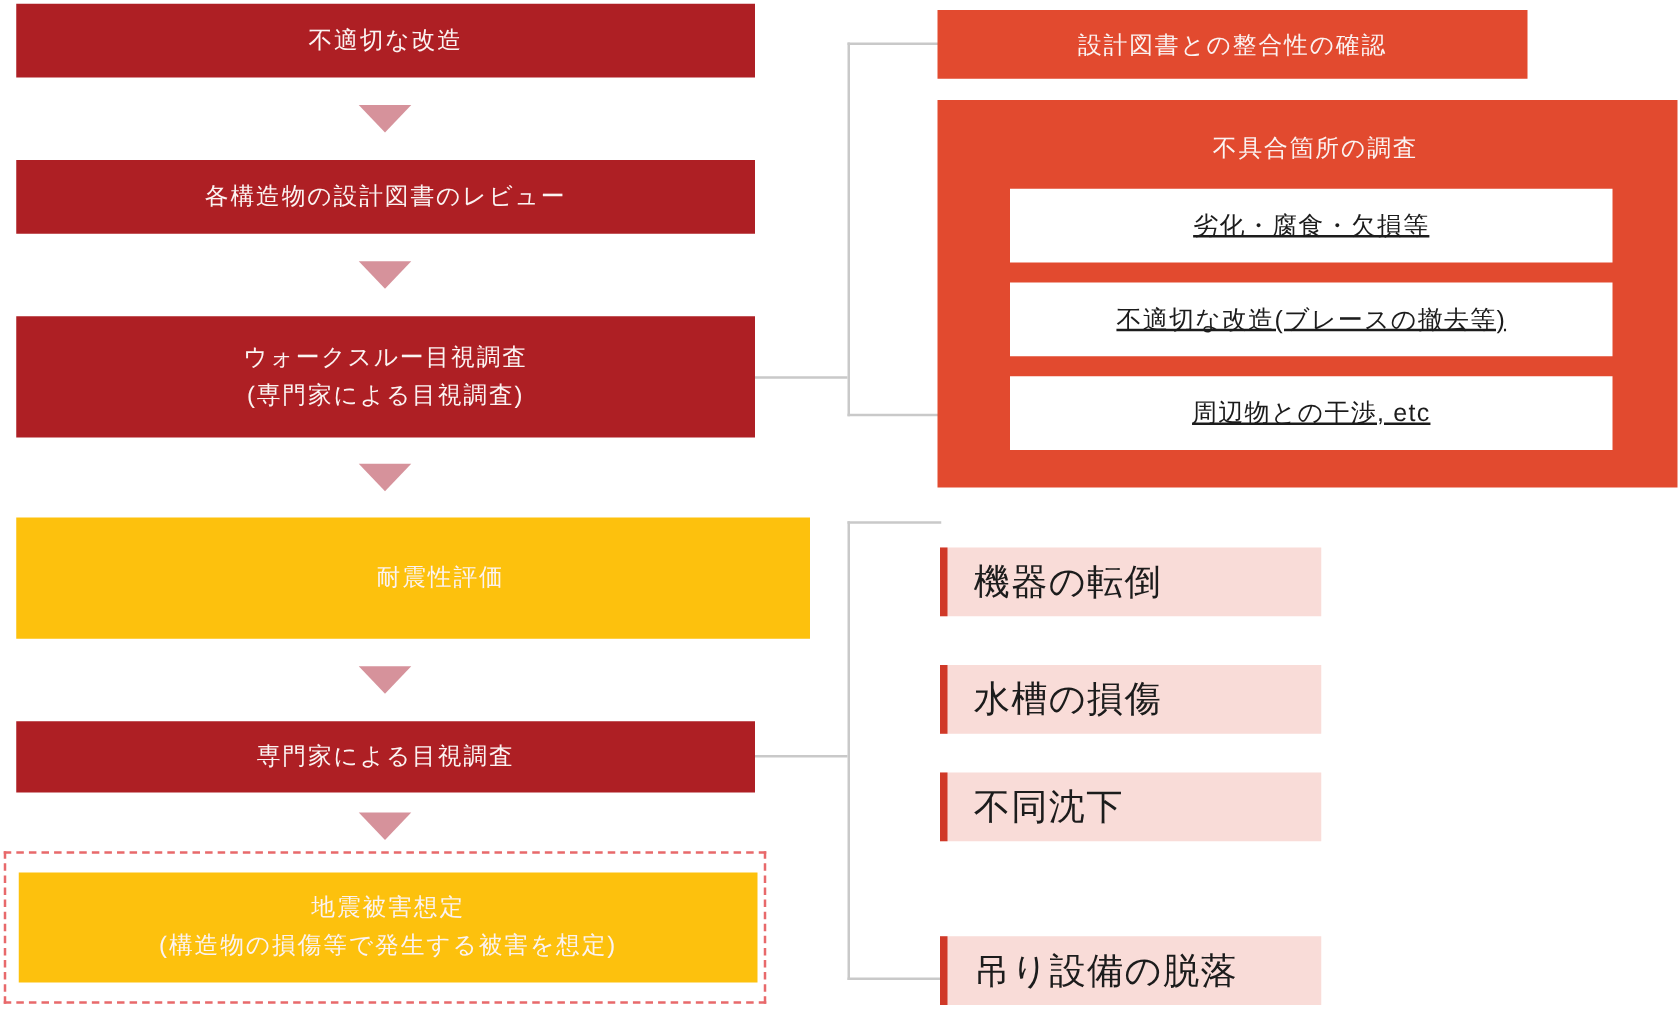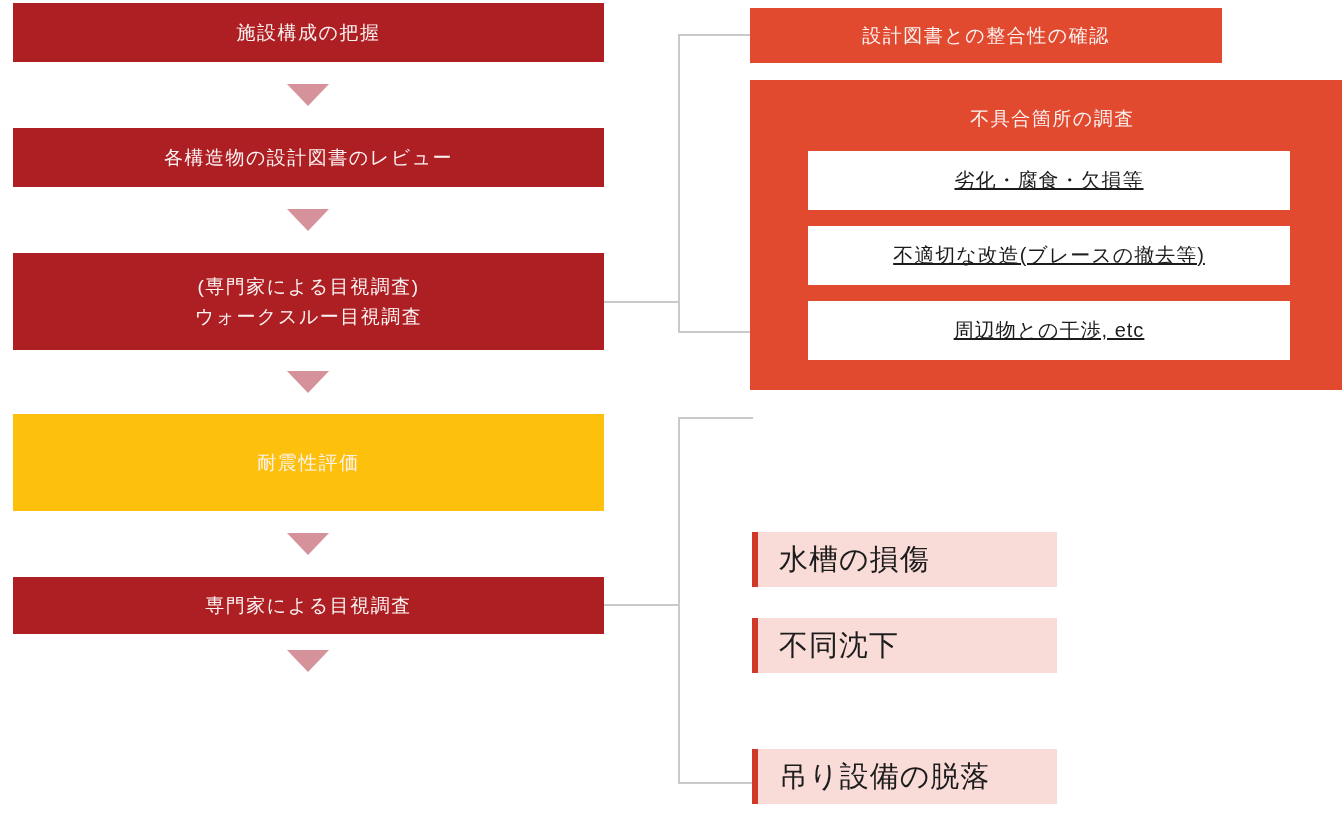--- a/index.html
+++ b/index.html
@@ -14,21 +14,21 @@
     position:absolute;left:13px;width:591px;
     display:flex;flex-direction:column;align-items:center;justify-content:center;
     text-align:center;color:var(--box_text,#FBF3F2);
     font-size:19px;letter-spacing:1.5px;line-height:30px;
   }
   .flow-box.red{background:var(--dark_red,#AE1F24);}
   .flow-box.yellow{background:var(--yellow,#FDC10D);}
   .fb1{top:3px;height:59px;}
   .fb2{top:128px;height:59px;}
   .fb3{top:253px;height:97px;}
-  .fb4{top:414px;height:97px;}
+  .fb4{top:414px;height:97px;padding-left:44px;}
   .fb5{top:577px;height:57px;}
 
   .dashed-wrap{
     position:absolute;left:3px;top:681px;width:610px;height:122px;
     border:2px dashed var(--dashed,#E8696B);box-sizing:border-box;
   }
   .fb6{left:10px;top:15px;position:absolute;width:591px;height:88px;}
 
   .down-arrow{
     position:absolute;left:287px;width:0;height:0;
@@ -81,50 +81,56 @@
     font-size:29px;letter-spacing:1px;
   }
   .pi1{top:438px;} .pi2{top:532px;} .pi3{top:618px;} .pi4{top:708px;margin-top:41px;}
 </style>
 </head>
 <body>
 
 <div class="stage">
 
   <div class="flow-box red fb1">
-    <span>施設構成の把握</span>
+    <span>不適切な改造</span>
   </div>
 
   <div class="down-arrow ar1"></div>
 
   <div class="flow-box red fb2">
     <span>各構造物の設計図書のレビュー</span>
   </div>
 
   <div class="down-arrow ar2"></div>
 
   <div class="flow-box red fb3">
+    <span>ウォークスルー目視調査</span>
     <span>(専門家による目視調査)</span>
-    <span>ウォークスルー目視調査</span>
   </div>
 
   <div class="down-arrow ar3"></div>
 
   <div class="flow-box yellow fb4">
     <span>耐震性評価</span>
   </div>
 
   <div class="down-arrow ar4"></div>
 
   <div class="flow-box red fb5">
     <span>専門家による目視調査</span>
   </div>
 
   <div class="down-arrow ar5"></div>
 
+  <div class="dashed-wrap">
+    <div class="flow-box yellow fb6">
+      <span>地震被害想定</span>
+      <span>(構造物の損傷等で発生する被害を想定)</span>
+    </div>
+  </div>
 
   <div class="line ln-in-top"></div>
   <div class="line ln-v-top"></div>
   <div class="line ln-stub-ta"></div>
   <div class="line ln-stub-tb"></div>
   <div class="line ln-in-bot"></div>
   <div class="line ln-v-bot"></div>
   <div class="line ln-stub-ba"></div>
   <div class="line ln-stub-bb"></div>
 
@@ -138,20 +144,23 @@
       <span>劣化・腐食・欠損等</span>
     </div>
     <div class="detail-item di2">
       <span>不適切な改造(ブレースの撤去等)</span>
     </div>
     <div class="detail-item di3">
       <span>周辺物との干渉, etc</span>
     </div>
   </div>
 
+  <div class="pink-item pi1">
+    <span>機器の転倒</span>
+  </div>
   <div class="pink-item pi2">
     <span>水槽の損傷</span>
   </div>
   <div class="pink-item pi3">
     <span>不同沈下</span>
   </div>
   <div class="pink-item pi4">
     <span>吊り設備の脱落</span>
   </div>
 

